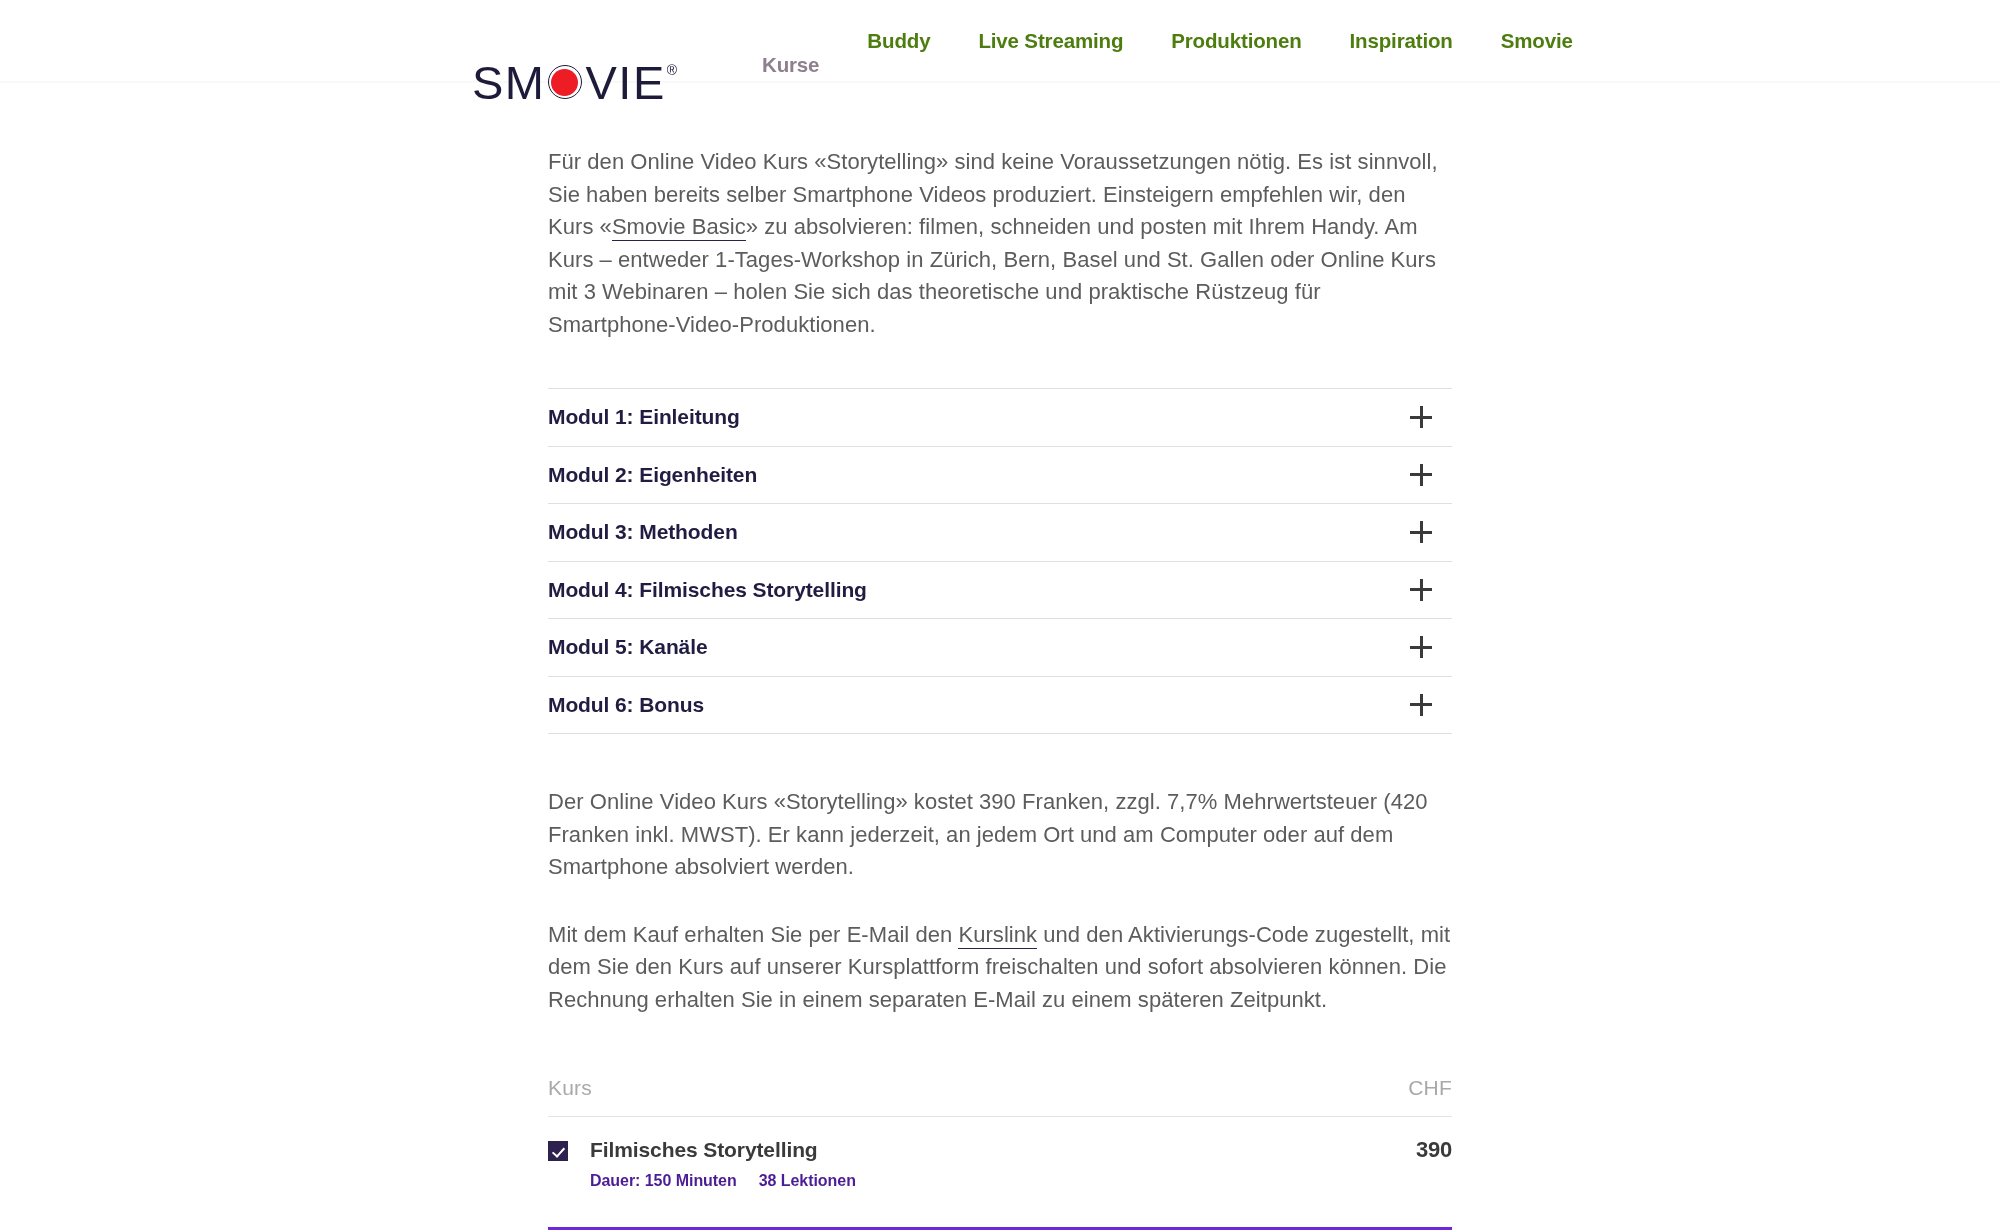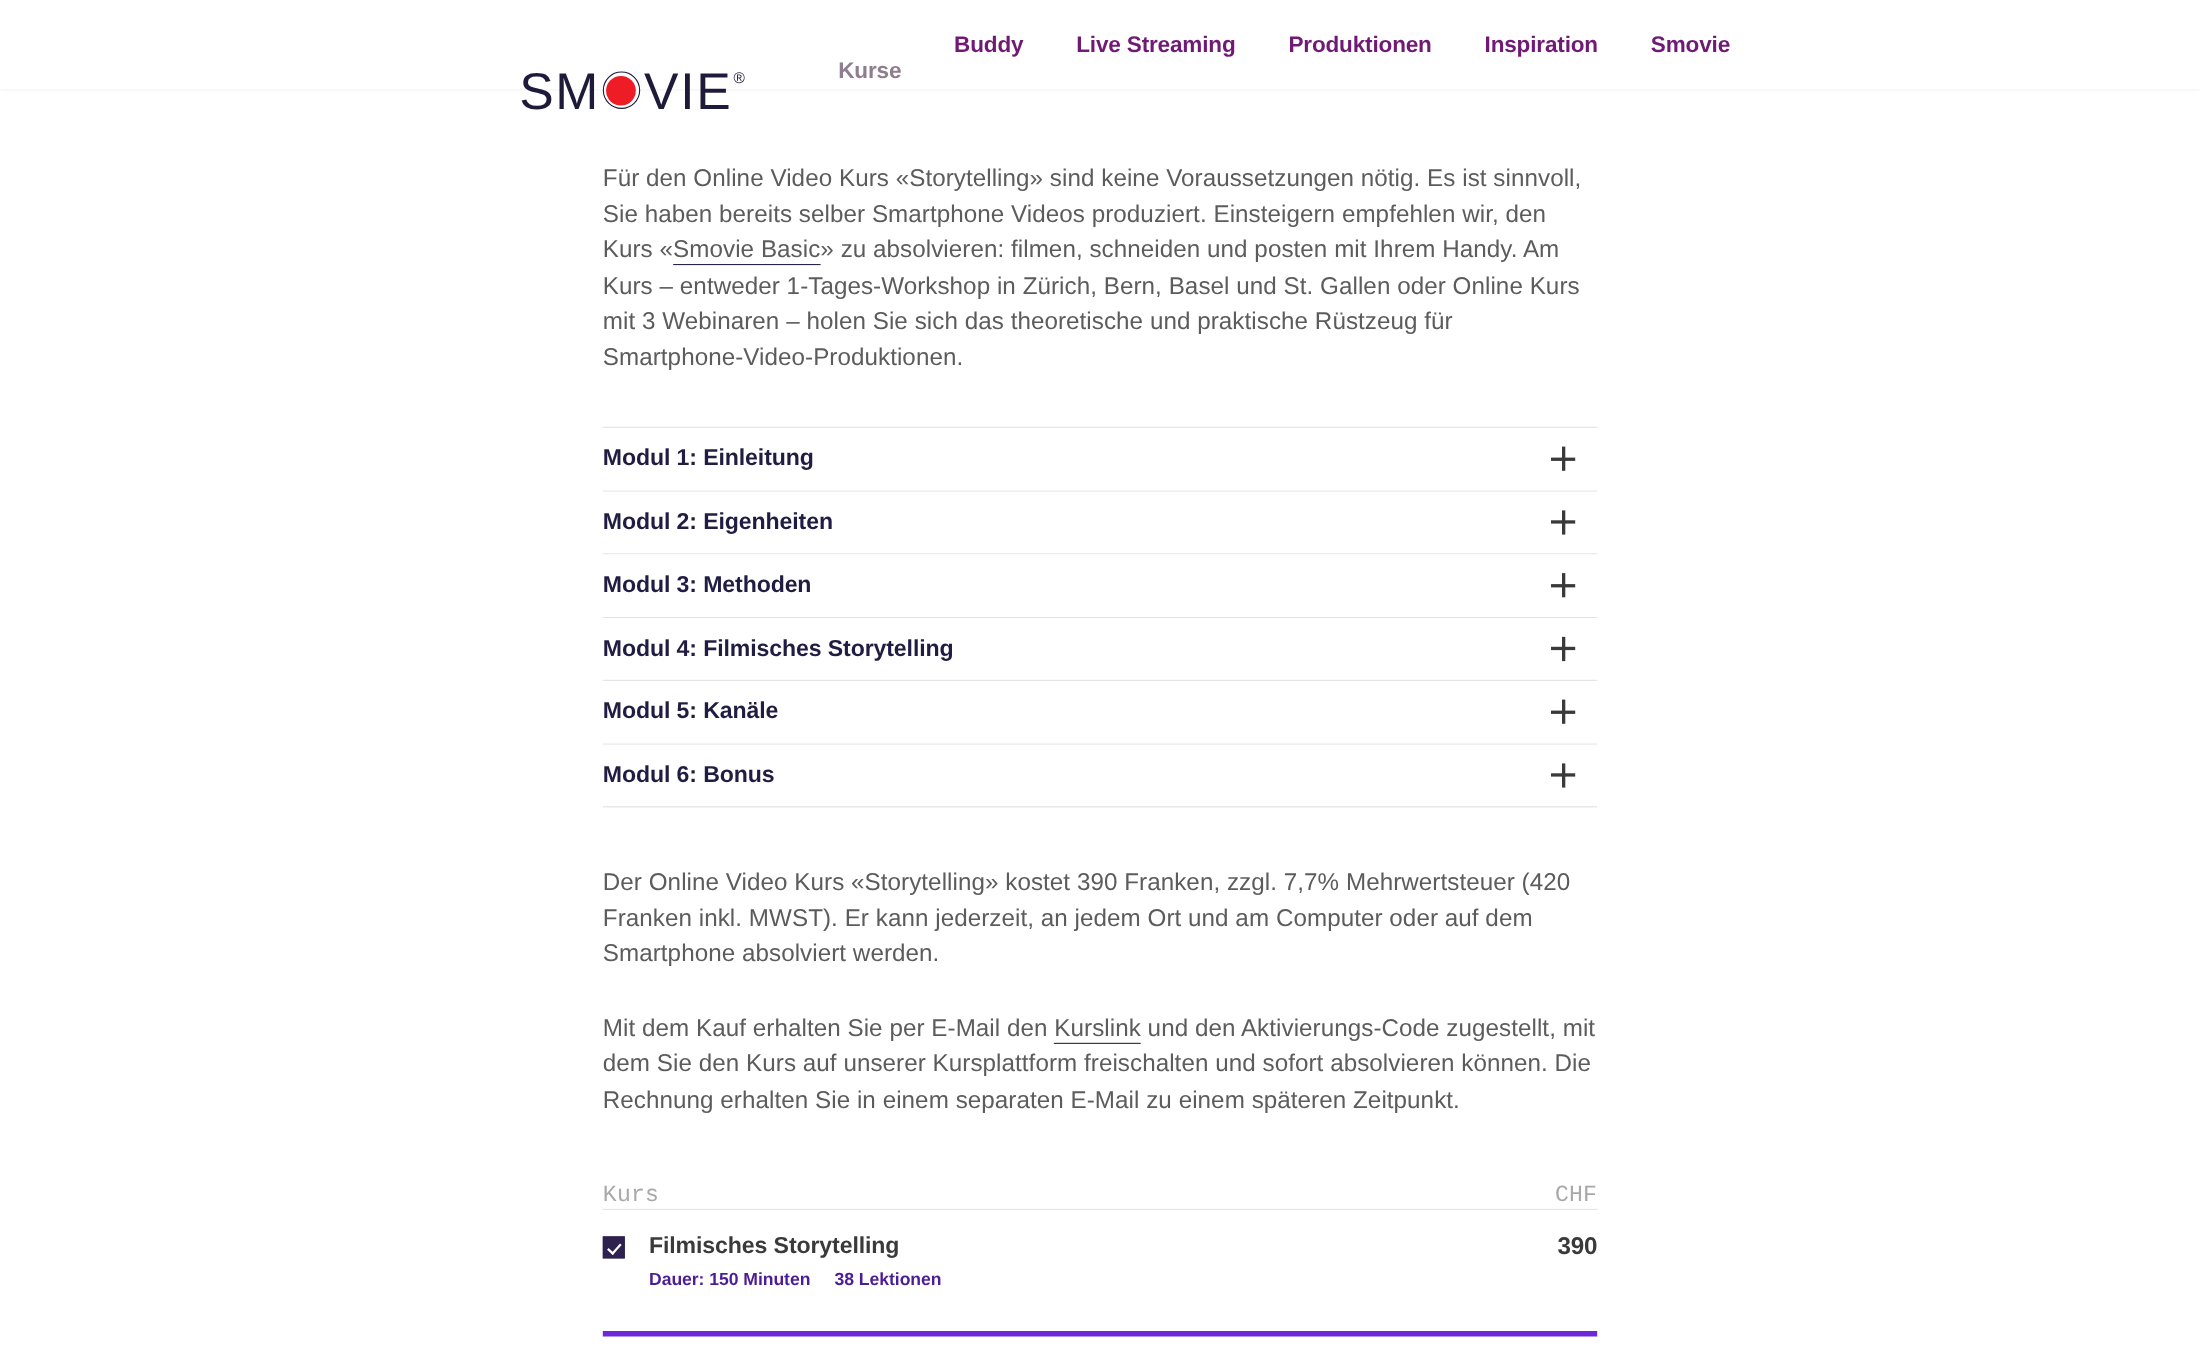--- a/index.html
+++ b/index.html
@@ -80,21 +80,21 @@
     left: 762px;
     top: 0;
     height: 81px;
     display: flex;
     align-items: center;
     gap: 0;
   }
   .nav-item {
     font-size: 20.5px;
     font-weight: 700;
-    color: #701a75;
+    color: #4d7c0f;
     letter-spacing: -0.15px;
     text-decoration: none;
     cursor: pointer;
     white-space: nowrap;
     margin-right: 48px;
   }
   .nav-item:last-child { margin-right: 0; }
   .nav-item.is-active {
     color: #8e7e8e;
     margin-top: 48px;
@@ -177,23 +177,22 @@
   .buy-para { margin-top: 35px; }
 
   
   .course-table {
     margin-top: 60px;
   }
   .table-head {
     display: flex;
     align-items: flex-start;
     justify-content: space-between;
-    padding-bottom: 0;
+    padding-bottom: 16px;
     border-bottom: 1px solid #e4e4e4;
-    font-family: Liberation Mono, monospace;
   }
   .table-head-label {
     font-size: 21px;
     color: #a9a9a9;
     font-weight: 400;
     letter-spacing: 0.2px;
   }
   .course-row {
     position: relative;
     padding: 20px 0 24px 0;

